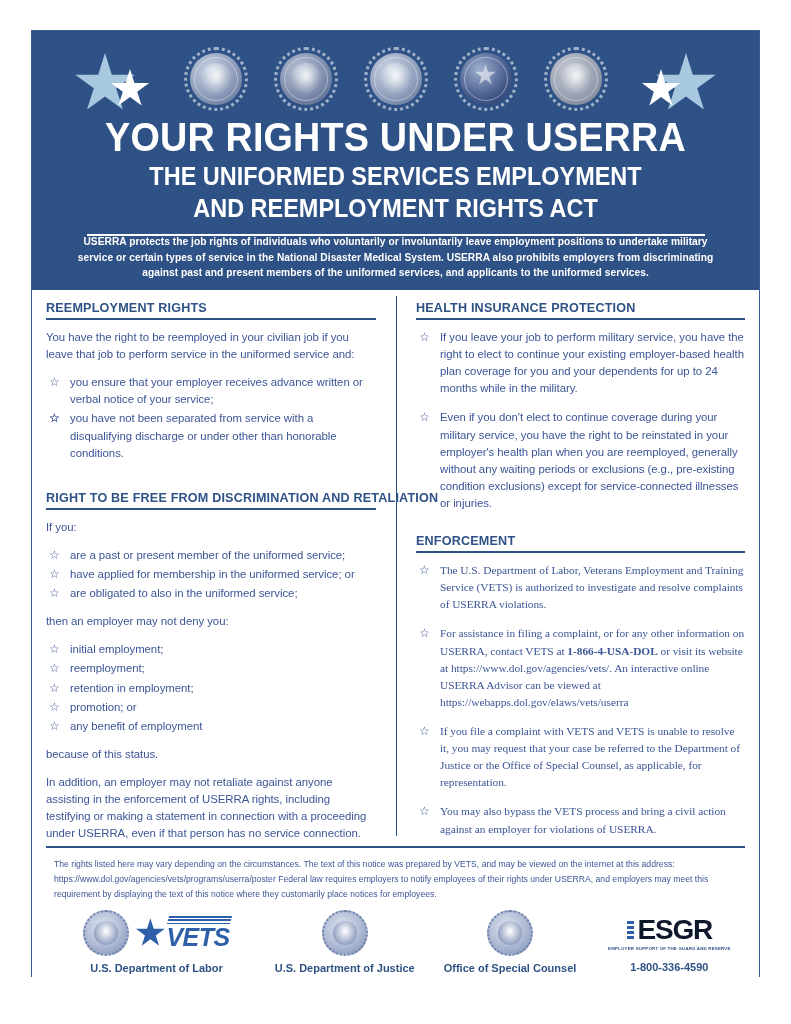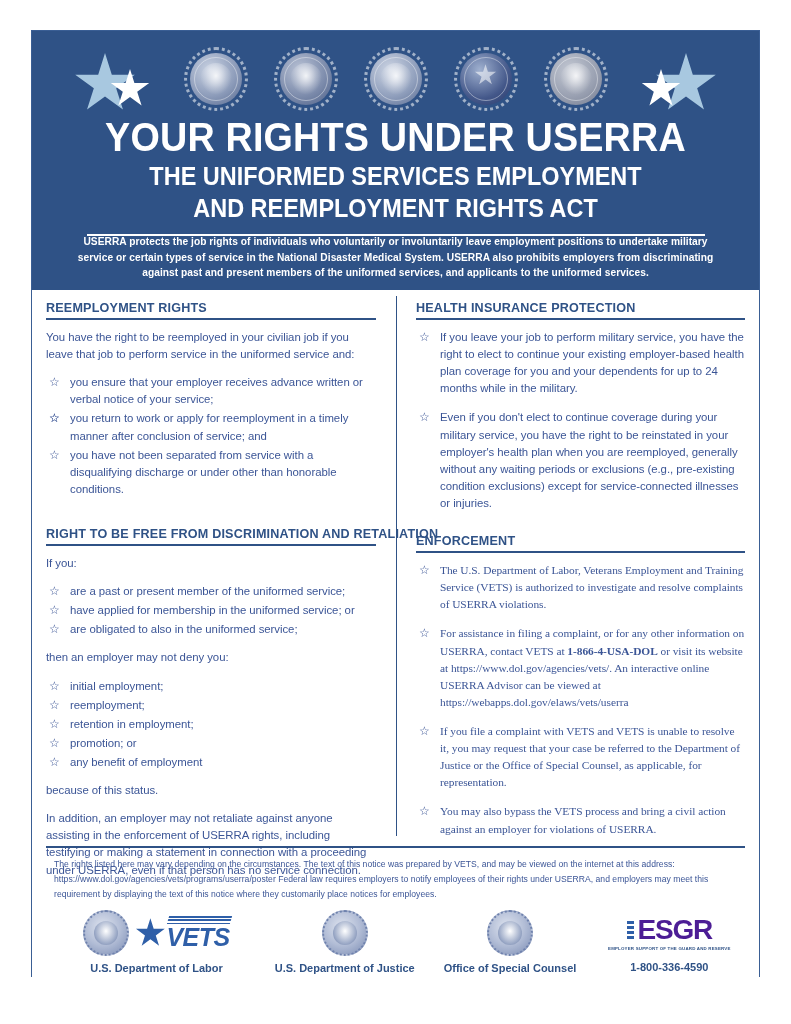--- a/index.html
+++ b/index.html
@@ -315,21 +315,21 @@
     position: absolute;
     top: -1px; left: 2px; right: -2px;
     height: 8px;
     background: repeating-linear-gradient(to bottom, #2f5fa8 0 2px, #ffffff 2px 3.4px);
     transform: skewX(-16deg);
   }
   .esgr-logo {
     font-family: "Liberation Sans Narrow", "Liberation Sans", sans-serif;
     font-weight: bold;
     font-size: 28px;
-    color: #4c1d95;
+    color: #0f172a;
     letter-spacing: -1.2px;
     line-height: 1;
     display: flex;
     align-items: center;
     justify-content: center;
     gap: 4px;
   }
   .esgr-bars {
     display: flex; flex-direction: column; gap: 2px;
   }
@@ -422,21 +422,21 @@
         <div class="col col-left">
 
           <div class="sec-head">REEMPLOYMENT RIGHTS</div>
           <div class="sec-rule"></div>
 
           <p class="ptext">You have the right to be reemployed in your civilian job if you leave that job to perform service in the uniformed service and:</p>
 
           <ul class="bullets">
             <li><span class="bstar">☆</span><span>you ensure that your employer receives advance written or verbal notice of your service;</span></li>
             <li><span class="bstar">☆</span></li>
-            <li><span class="bstar">☆</span><span>you return to work or apply for reemployment in a timely manner after conclusion of service; and</span></li>
+            <li><span class="bstar">☆</span></li>
             <li><span class="bstar">☆</span><span>you have not been separated from service with a disqualifying discharge or under other than honorable conditions.</span></li>
           </ul>
 
 
           <div class="gap-lg"></div>
 
           <div class="sec-head">RIGHT TO BE FREE FROM DISCRIMINATION AND RETALIATION</div>
           <div class="sec-rule"></div>
 
           <p class="ptext">If you:</p>

